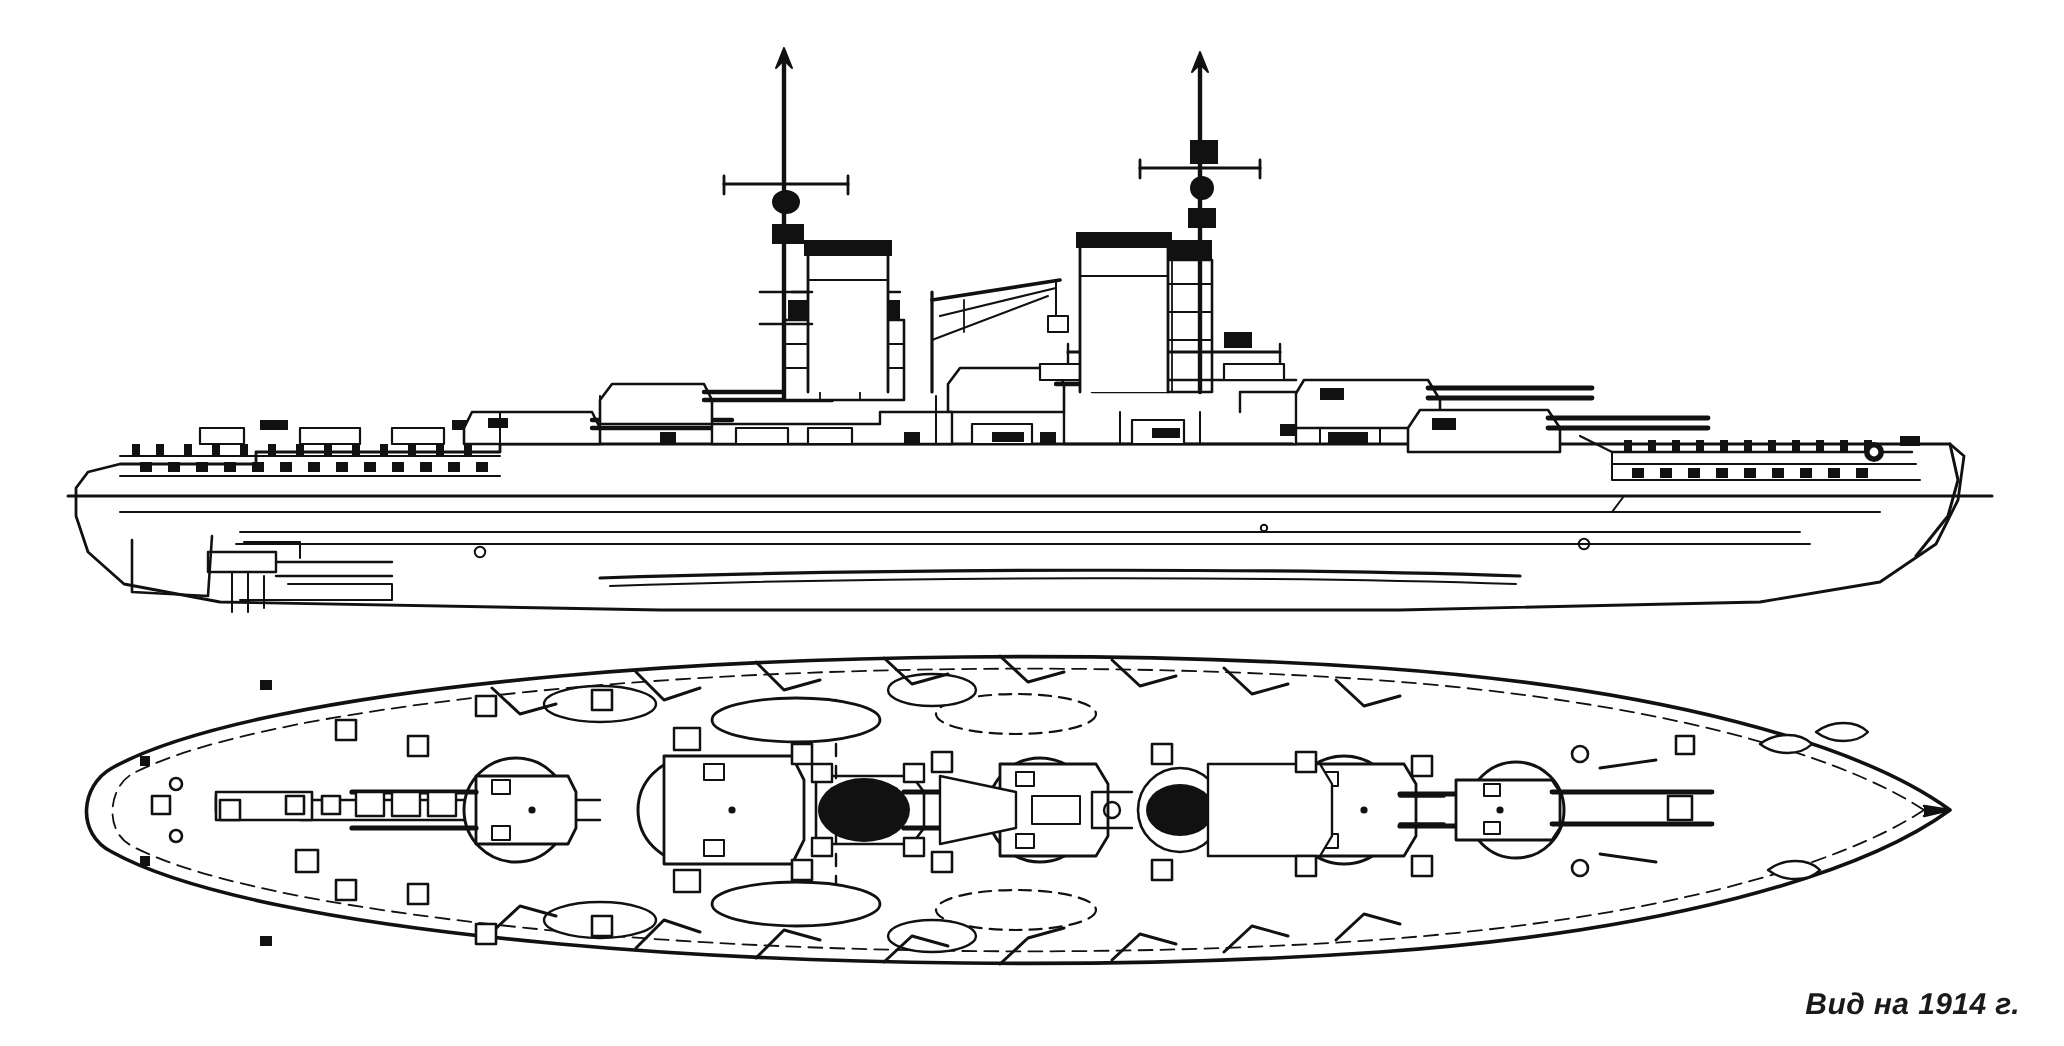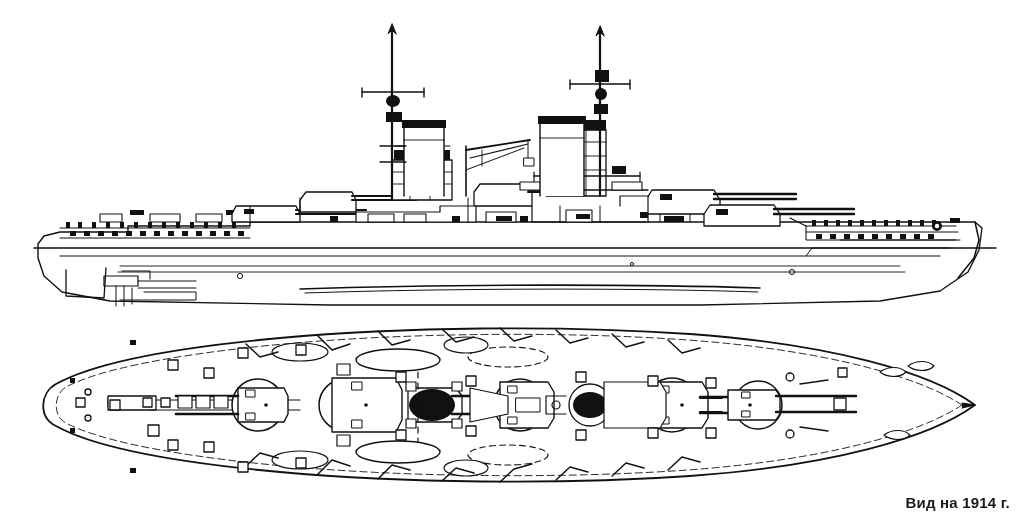--- a/index.html
+++ b/index.html
@@ -1,21 +1,21 @@
 <!DOCTYPE html>
 <html><head>
 <meta charset="utf-8">
 <style>
   html,body{margin:0;padding:0;background:#fff;}
   body{width:1032px;height:523px;position:relative;overflow:hidden;
        font-family:"Liberation Sans", sans-serif;}
   #stage{position:absolute;left:0;top:0;width:1032px;height:523px;background:#ffffff;}
   #stage svg{display:block;width:1032px;height:523px;}
   .caption{position:absolute;right:22px;bottom:12px;font-size:15px;font-weight:bold;
-           color:#1a1a1a;letter-spacing:.2px;white-space:nowrap;}
+           color:#1a1a1a;letter-spacing:.2px;white-space:nowrap;font-style:italic;}
 </style>
 </head>
 <body>
 
 <div id="stage">
 <svg viewBox="0 0 1032 523" xmlns="http://www.w3.org/2000/svg">
   <rect x="0" y="0" width="1032" height="523" fill="#ffffff"></rect>
 
   <g stroke="#111" fill="none" stroke-width="1.1" stroke-linecap="round" stroke-linejoin="round">
 

